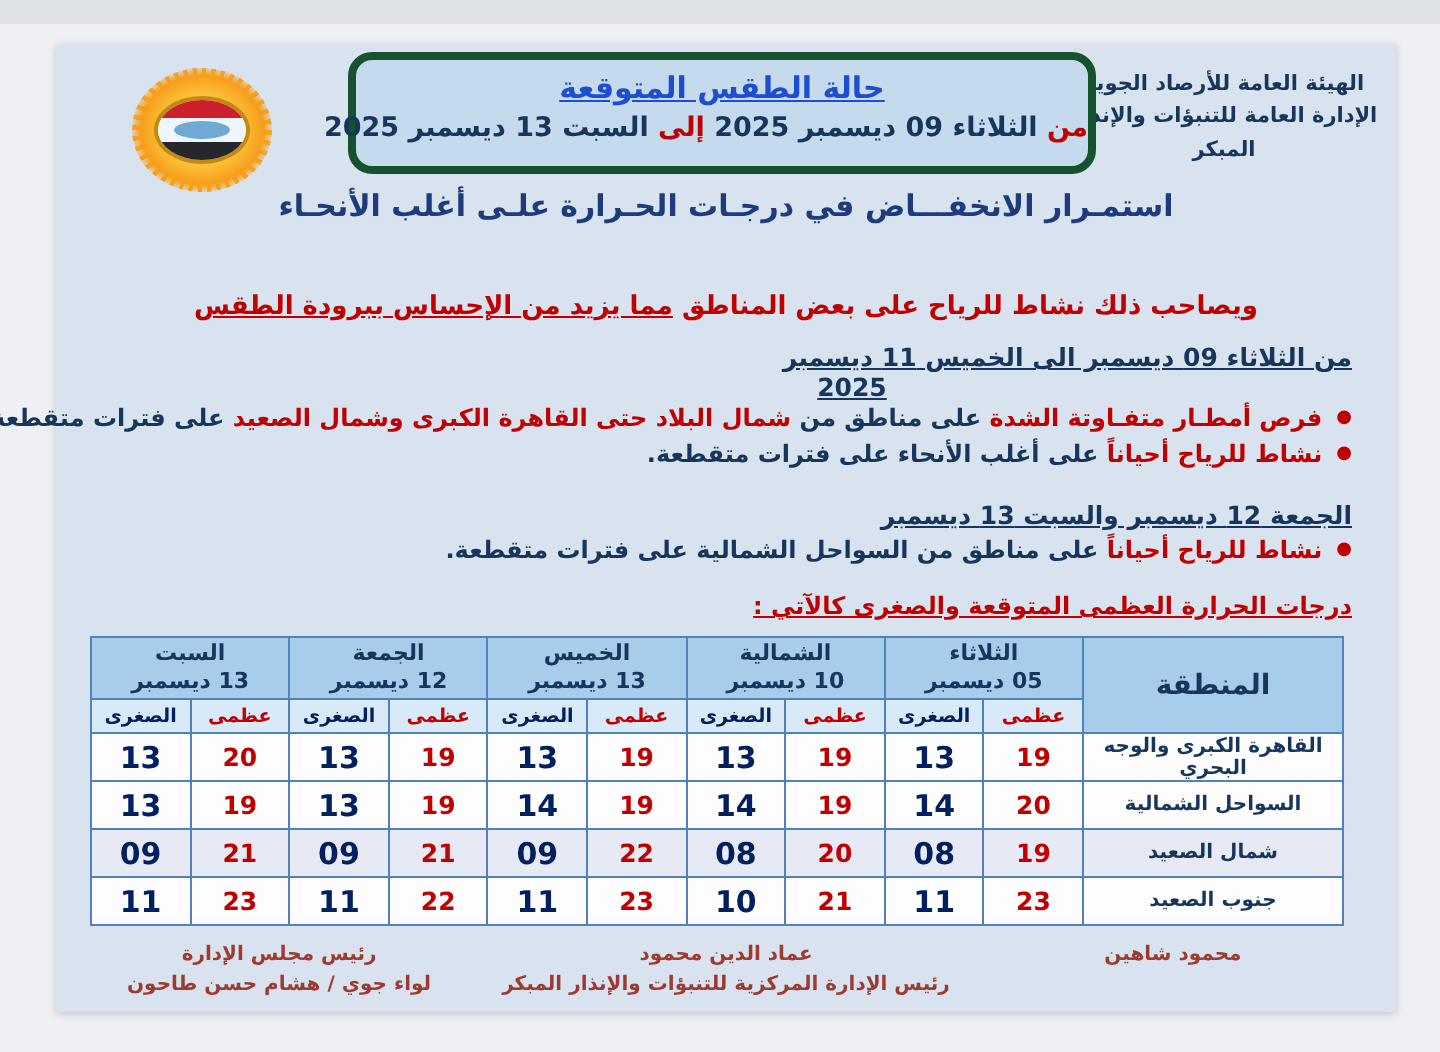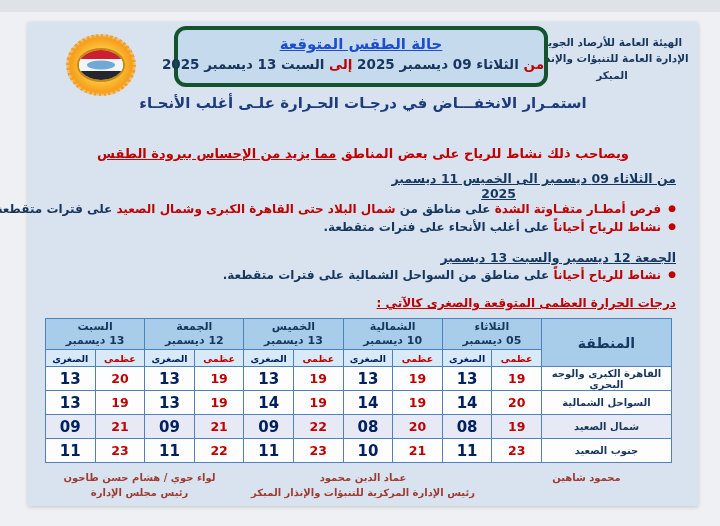--- a/index.html
+++ b/index.html
@@ -33,21 +33,21 @@
   
   .headline{position:absolute;top:72px;width:100%;text-align:center;color:#1e3c7d;
             font-size:15px;font-weight:bold;white-space:nowrap;}
   .sumline{position:absolute;width:100%;text-align:center;font-size:13px;font-weight:bold;
            color:#17365d;white-space:nowrap;}
   .sumline.l1{top:98px;} .sumline.l2{top:124px;color:#c00000;}
   
   .ptitle{position:absolute;right:22px;text-align:right;color:#17365d;font-size:12.5px;
           font-weight:bold;white-space:nowrap;}
   .ptitle .l1{text-decoration:underline;}
-  .ptitle .l2{display:block;text-decoration:underline;padding-left:162px;text-align:right;
+  .ptitle .l2{display:block;text-decoration:underline;padding-left:162px;text-align:center;
               direction:ltr;width:180px;margin-right:160px;}
   .p1{top:149px;} .p2{top:228px;}
   .bullet{position:absolute;right:22px;text-align:right;font-size:12px;font-weight:bold;
           color:#17365d;white-space:nowrap;}
   .b1{top:180px;} .b2{top:198px;} .b3{top:246px;}
   .dot{color:#c00000;font-size:9px;vertical-align:2px;margin-left:7px;}
   .caption{position:absolute;top:274px;right:22px;color:#c00000;font-size:12px;font-weight:bold;
            text-decoration:underline;white-space:nowrap;}
   
   table.temps{position:absolute;top:296px;right:26px;width:626px;border-collapse:collapse;
@@ -220,18 +220,18 @@
 
   <div class="footer">
     <div class="sig">
       <div>محمود شاهين</div>
     </div>
     <div class="sig">
       <div>عماد الدين محمود</div>
       <div>رئيس الإدارة المركزية للتنبؤات والإنذار المبكر</div>
     </div>
     <div class="sig">
+      <div>رئيس مجلس الإدارة</div>
       <div>لواء جوي / هشام حسن طاحون</div>
-      <div>رئيس مجلس الإدارة</div>
     </div>
   </div>
 
 </div>
 
 </body></html>

